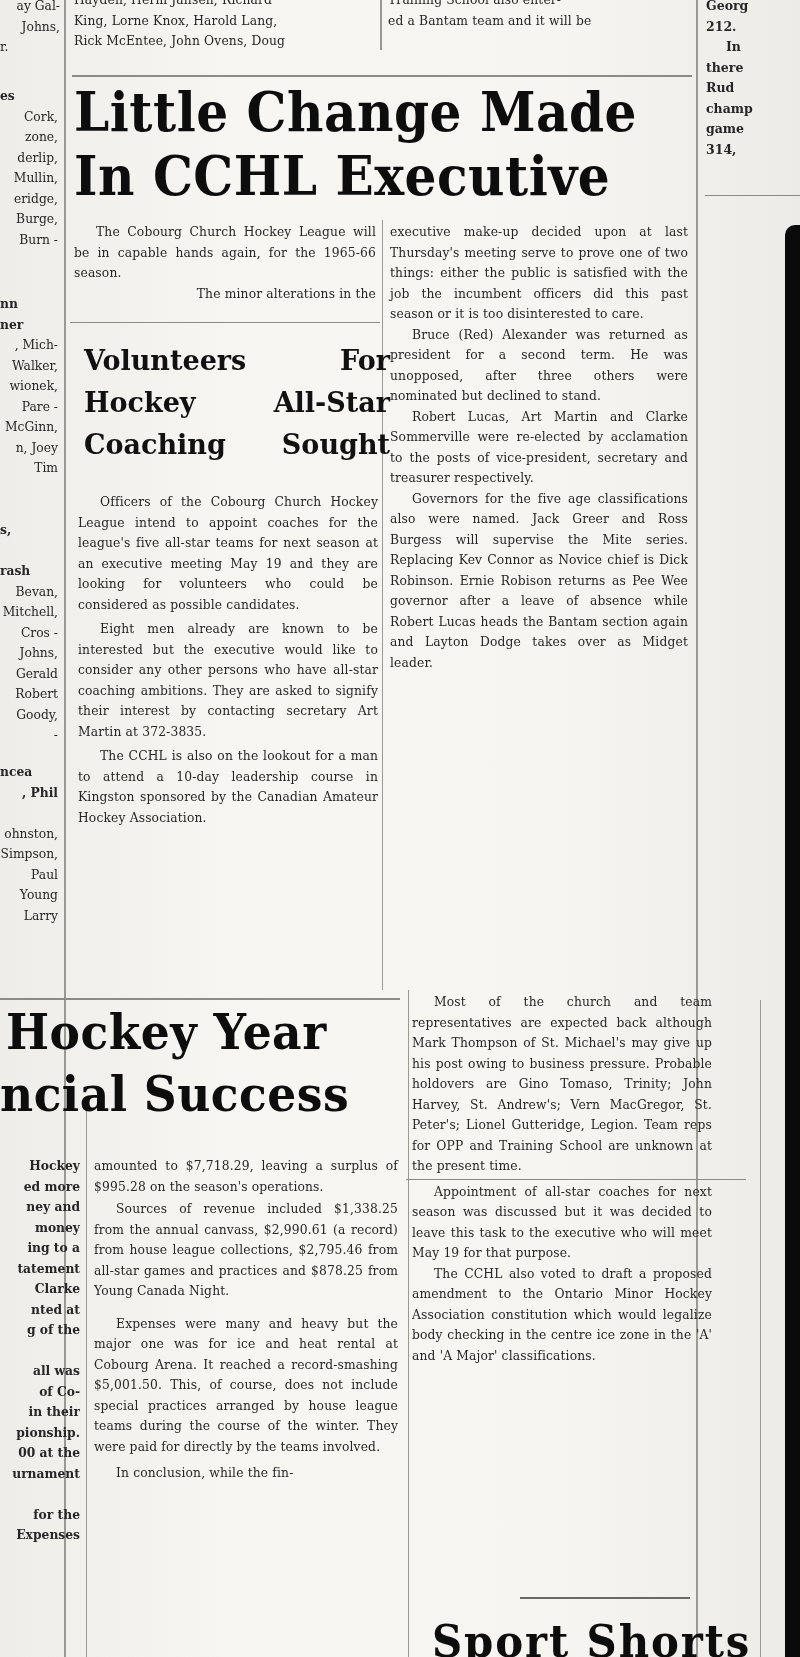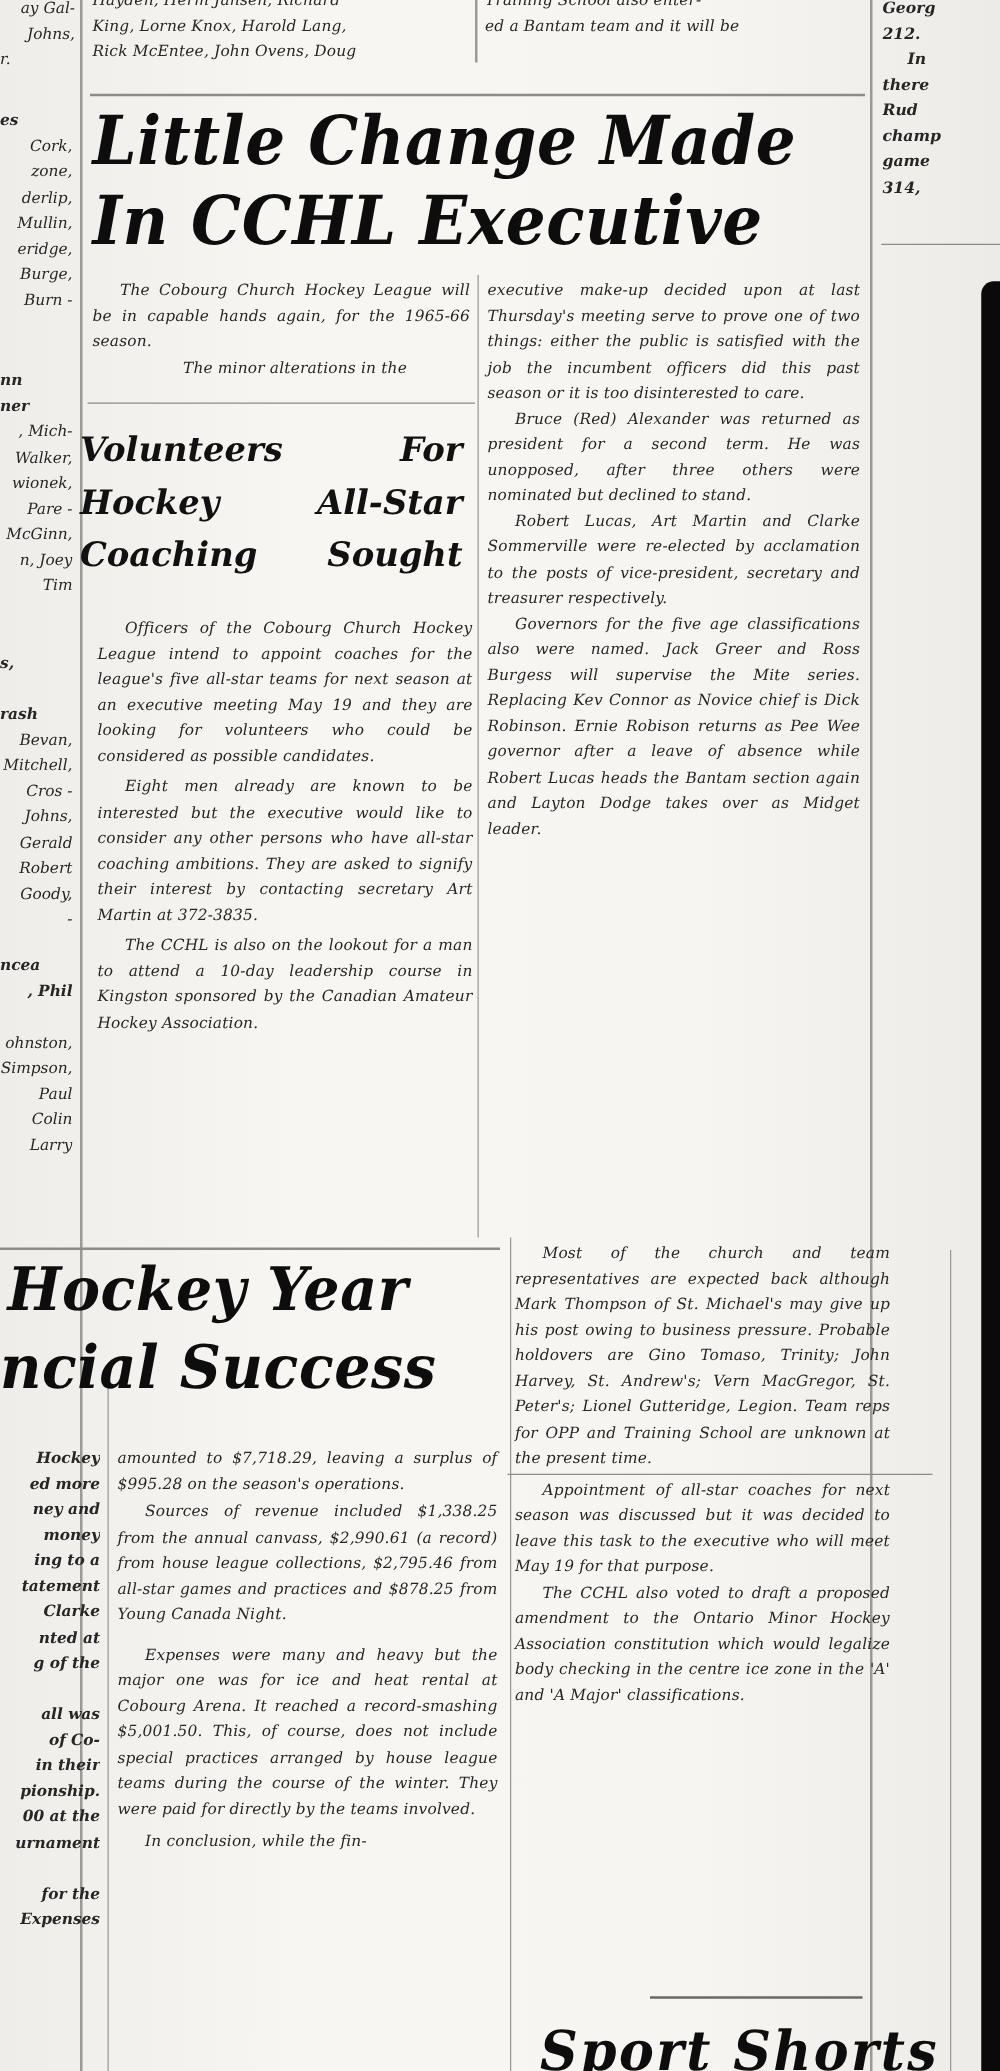--- a/index.html
+++ b/index.html
@@ -1,18 +1,18 @@
 <!DOCTYPE html>
 <html><head>
 <meta charset="utf-8">
 <style>
   html,body{margin:0;padding:0;}
   body{width:800px;height:1657px;background:#f4f3f0;position:relative;overflow:hidden;
        font-family:"DejaVu Serif","Liberation Serif",serif;color:#1a1a1a;}
-  .page{position:absolute;inset:0;background:linear-gradient(90deg,#eeede9 0%,#f7f6f3 30%,#f6f5f2 70%,#ecebe7 100%);font-style:italic;}
+  .page{position:absolute;inset:0;background:linear-gradient(90deg,#eeede9 0%,#f7f6f3 30%,#f6f5f2 70%,#ecebe7 100%);}
   .col{position:absolute;}
   .txt{font-size:12.3px;line-height:20.5px;text-align:justify;color:#262626;letter-spacing:0.15px;}
   .txt p{margin:0;text-indent:22px;}
   .txt p.noind{text-indent:0;}
   .frag{font-size:12.3px;line-height:20.5px;color:#262626;text-align:right;white-space:nowrap;}
   .frag div{height:20.5px;}
   .frag-l{text-align:left;}
   .bold{font-weight:bold;}
   .rule-v{position:absolute;width:2px;background:#9a9994;}
   .rule-h{position:absolute;height:2px;background:#8c8b86;}
@@ -102,47 +102,47 @@
     <div>Goody,</div>
     <div>-</div>
   </div>
   <div class="col frag" style="left:0;top:762px;width:58px;overflow:hidden;">
     <div class="bold frag-l">ncea</div>
     <div class="bold">, Phil</div>
     <div></div>
     <div>ohnston,</div>
     <div>Simpson,</div>
     <div>Paul</div>
-    <div>Colin</div>
+    <div>Young</div>
     <div>Larry</div>
   </div>
 
   <div class="head-big" style="left:74px;top:80px;font-size:54px;line-height:64px;transform:scaleX(0.93);transform-origin:left;">Little Change Made</div>
   <div class="head-big" style="left:74px;top:144px;font-size:54px;line-height:64px;transform:scaleX(0.93);transform-origin:left;">In CCHL Executive</div>
 
   <div class="col txt" style="left:74px;top:222px;width:302px;">
     <p>The Cobourg Church Hockey League will be in capable hands again, for the 1965-66 season.</p>
-    <p style="text-align:center;">The minor alterations in the</p>
+    <p style="text-align:right;">The minor alterations in the</p>
   </div>
 
   <div class="col txt" style="left:390px;top:222px;width:298px;">
     <p class="noind">executive make-up decided upon at last Thursday's meeting serve to prove one of two things: either the public is satisfied with the job the incumbent officers did this past season or it is too disinterested to care.</p>
     <p>Bruce (Red) Alexander was returned as president for a second term. He was unopposed, after three others were nominated but declined to stand.</p>
     <p>Robert Lucas, Art Martin and Clarke Sommerville were re-elected by acclamation to the posts of vice-president, secretary and treasurer respectively.</p>
     <p>Governors for the five age classifications also were named. Jack Greer and Ross Burgess will supervise the Mite series. Replacing Kev Connor as Novice chief is Dick Robinson. Ernie Robison returns as Pee Wee governor after a leave of absence while Robert Lucas heads the Bantam section again and Layton Dodge takes over as Midget leader.</p>
   </div>
 
   <div class="col txt" style="left:412px;top:992px;width:300px;">
     <p>Most of the church and team representatives are expected back although Mark Thompson of St. Michael's may give up his post owing to business pressure. Probable holdovers are Gino Tomaso, Trinity; John Harvey, St. Andrew's; Vern MacGregor, St. Peter's; Lionel Gutteridge, Legion. Team reps for OPP and Training School are unknown at the present time.</p>
     <div class="rule-h" style="position:relative;left:-6px;width:340px;height:1px;margin:2px 0;"></div>
     <p>Appointment of all-star coaches for next season was discussed but it was decided to leave this task to the executive who will meet May 19 for that purpose.</p>
     <p>The CCHL also voted to draft a proposed amendment to the Ontario Minor Hockey Association constitution which would legalize body checking in the centre ice zone in the 'A' and 'A Major' classifications.</p>
   </div>
 
-  <div class="col head-mid" style="left:64px;top:340px;width:306px;font-size:27px;line-height:42px;">
+  <div class="col head-mid" style="left:84px;top:340px;width:306px;font-size:27px;line-height:42px;">
     <div style="text-align:justify;text-align-last:justify;">Volunteers For</div>
     <div style="text-align:justify;text-align-last:justify;">Hockey All-Star</div>
     <div style="text-align:justify;text-align-last:justify;">Coaching Sought</div>
   </div>
   <div class="col txt" style="left:78px;top:492px;width:300px;">
     <p>Officers of the Cobourg Church Hockey League intend to appoint coaches for the league's five all-star teams for next season at an executive meeting May 19 and they are looking for volunteers who could be considered as possible candidates.</p>
     <p style="margin-top:4px;">Eight men already are known to be interested but the executive would like to consider any other persons who have all-star coaching ambitions. They are asked to signify their interest by contacting secretary Art Martin at 372-3835.</p>
     <p style="margin-top:4px;">The CCHL is also on the lookout for a man to attend a 10-day leadership course in Kingston sponsored by the Canadian Amateur Hockey Association.</p>
   </div>
 

